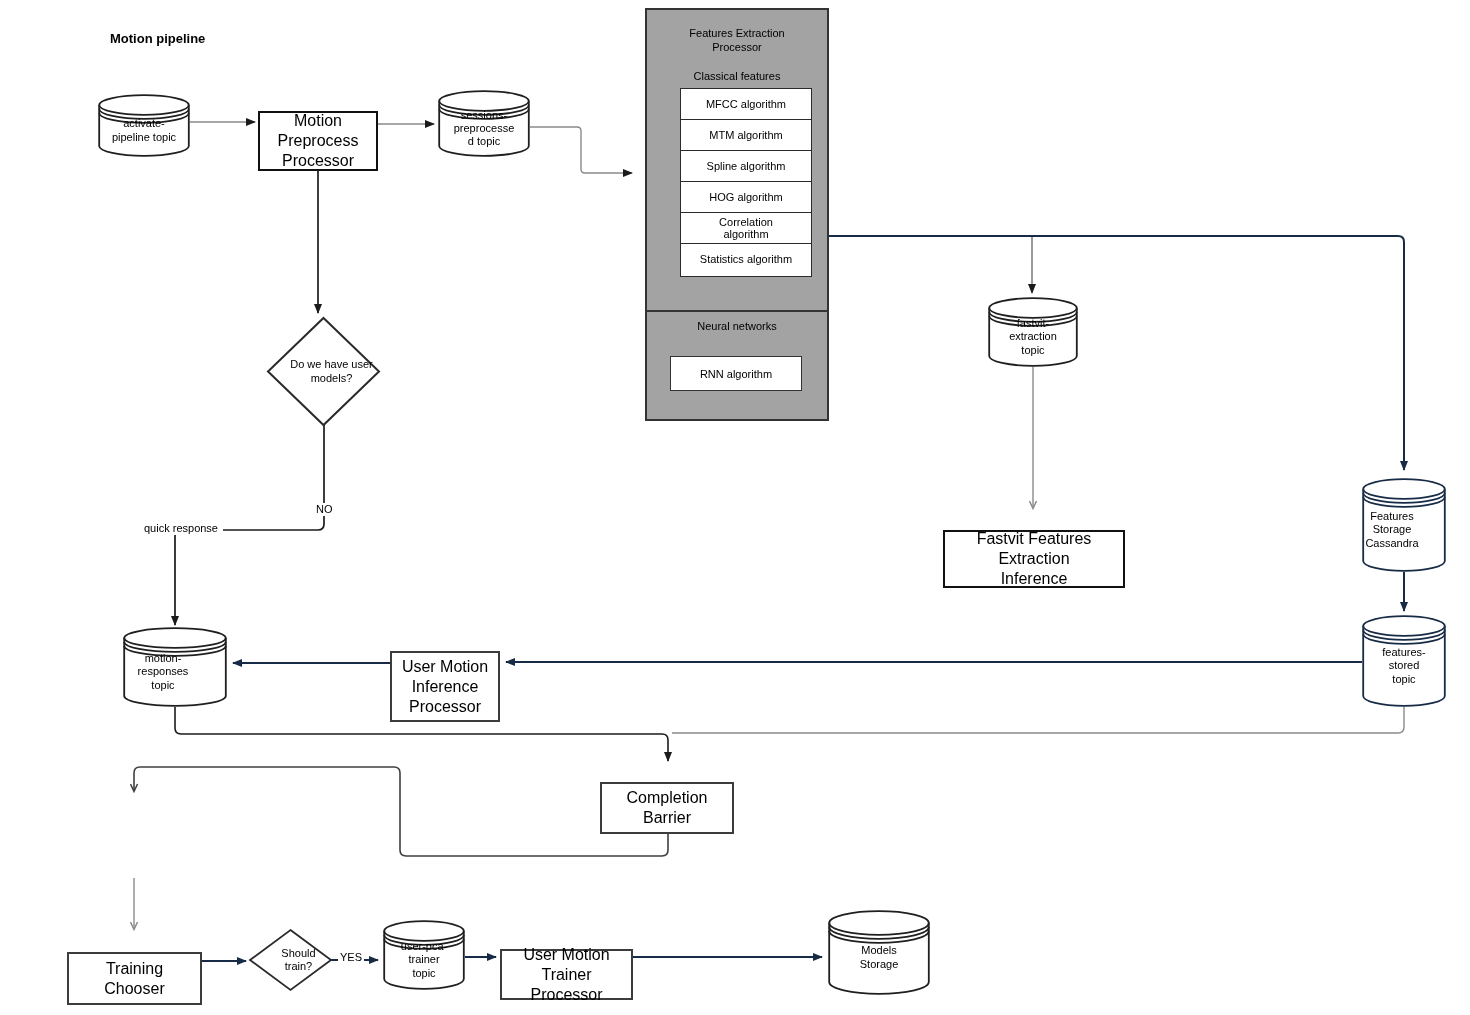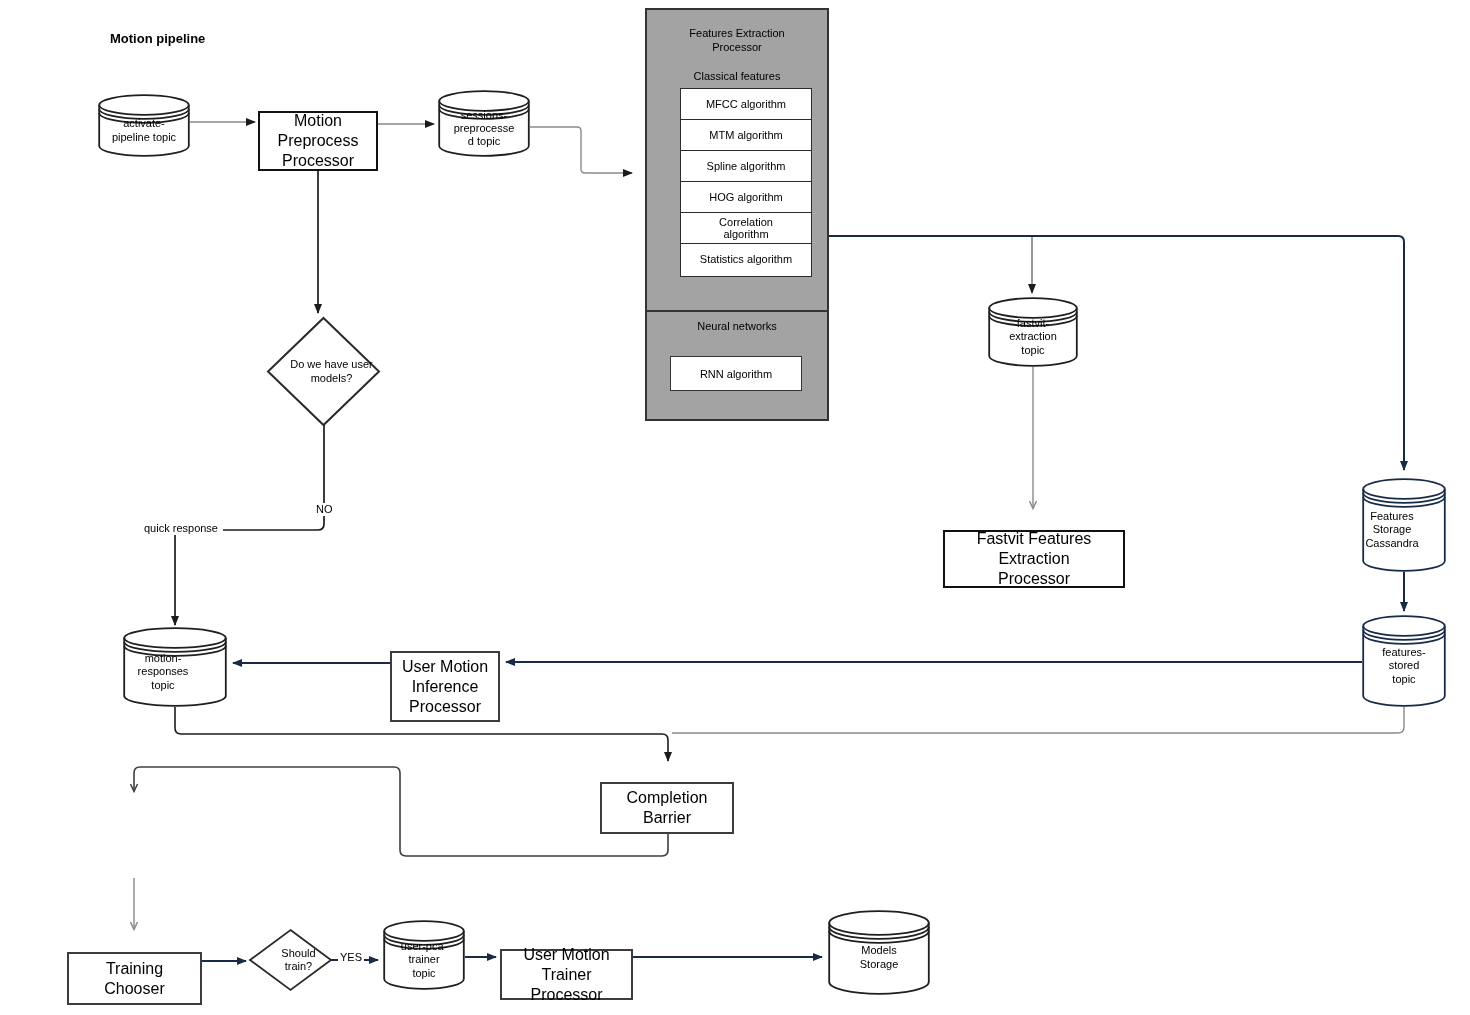--- a/index.html
+++ b/index.html
@@ -176,21 +176,21 @@
         <path d="M1.2,15 A43.8,9.8 0 0 0 88.8,15" fill="none" stroke="#1f1f1f" stroke-width="1.8"></path>
         <path d="M1.2,19 A43.8,9.8 0 0 0 88.8,19" fill="none" stroke="#1f1f1f" stroke-width="1.8"></path>
       </svg>
     <div class="lbl">fastvit-
 extraction
 topic</div>
   </div>
 
   <div class="box heavy" style="left:943px;top:513px;width:182px;height:58px">
     <span>Fastvit Features Extraction
-Processor</span>
+Inference</span>
   </div>
 
   <div class="cyl" style="left:1362px;top:478px;width:60px;height:94px"><svg width="84" height="94" viewBox="0 0 84 94">
         <path d="M1.2,11 A40.8,9.8 0 0 1 82.8,11 L82.8,83 A40.8,9.8 0 0 1 1.2,83 Z" fill="#fff" stroke="#172b46" stroke-width="1.8"></path>
         <path d="M1.2,11 A40.8,9.8 0 0 0 82.8,11" fill="none" stroke="#172b46" stroke-width="1.8"></path>
         <path d="M1.2,15 A40.8,9.8 0 0 0 82.8,15" fill="none" stroke="#172b46" stroke-width="1.8"></path>
         <path d="M1.2,19 A40.8,9.8 0 0 0 82.8,19" fill="none" stroke="#172b46" stroke-width="1.8"></path>
       </svg>
     <div class="lbl">Features
 Storage

